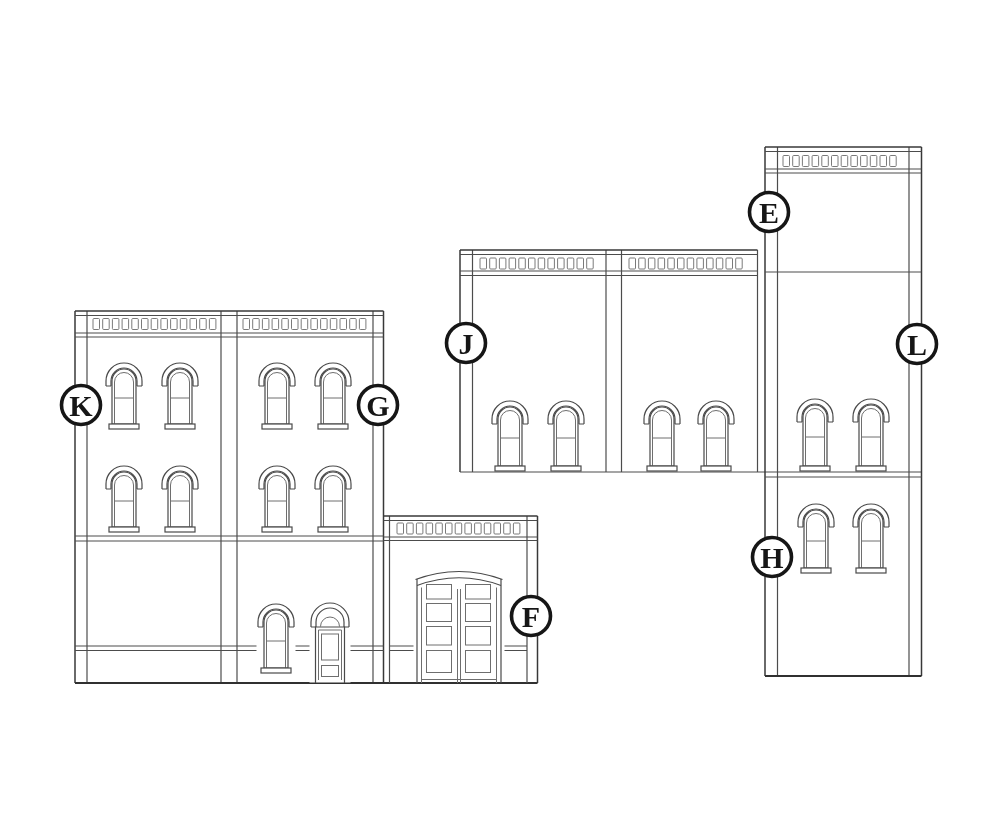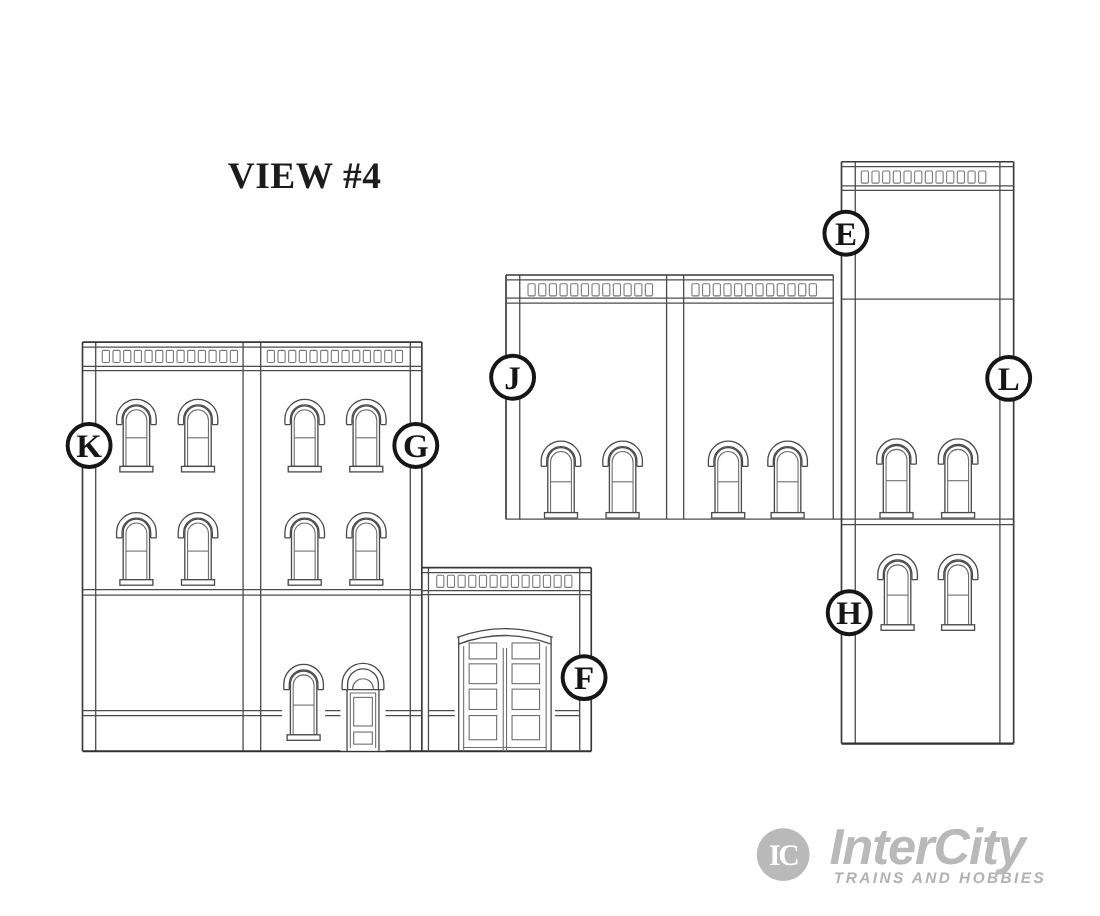--- a/index.html
+++ b/index.html
@@ -47,21 +47,20 @@
     position:absolute;left:70px;top:44px;
     font-family:"Liberation Sans",sans-serif;font-style:italic;font-weight:bold;
     font-size:14px;color:#b2b2b2;letter-spacing:2.2px;white-space:nowrap;
   }
 </style>
 </head>
 <body>
 
 <div class="stage">
 
-  <div class="view-title">VIEW #4</div>
 
   <svg width="1000" height="833" viewBox="0 0 1000 833">
 
     <g class="wall">
       <path class="edge" d="M75,311 V683"></path>
       <path d="M87,311 V683"></path>
       <path d="M221,311 V683"></path>
       <path d="M237,311 V683"></path>
       <path d="M373,311 V683"></path>
       <path class="edge" d="M383.5,311 V683"></path>
@@ -415,19 +414,14 @@
       <circle r="19.5"></circle>
         <text y="10.5">K</text>
     </g>
     <g class="plabel" transform="translate(917,344)">
       <circle r="19.5"></circle>
         <text y="10.5">L</text>
     </g>
   </svg>
 
   
-  <div class="logo">
-    <div class="logo-mark">IC</div>
-    <div class="logo-brand">InterCity</div>
-    <div class="logo-tagline">TRAINS AND HOBBIES</div>
-  </div>
 
 </div>
 
 </body></html>

